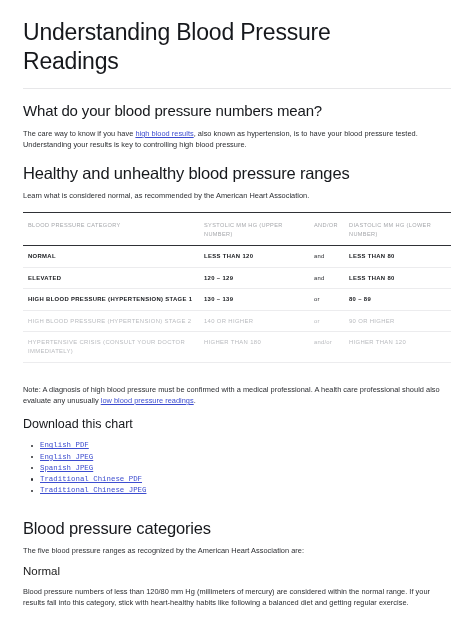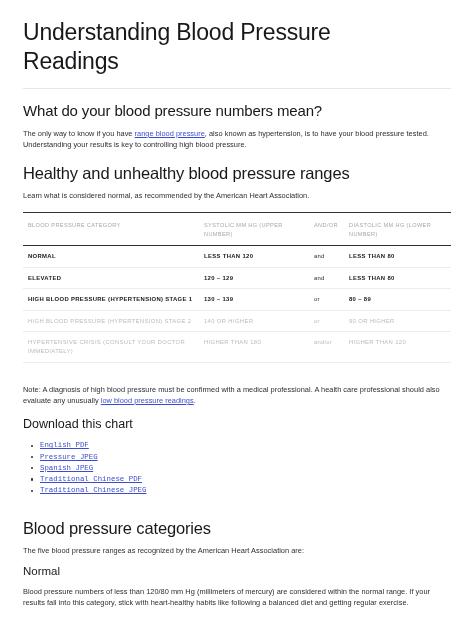--- a/index.html
+++ b/index.html
@@ -179,21 +179,21 @@
 <body>
 
 <div class="page">
 
   <h1 class="h1">Understanding Blood Pressure Readings</h1>
 
   <div class="rule"></div>
 
   <h2 class="h2">What do your blood pressure numbers mean?</h2>
 
-  <p class="p"><span>The only way to know if you have </span><a class="link" href="#">range blood pressure</a><span>, also known as hypertension, is to have your blood pressure tested. Understanding your results is key to controlling high blood pressure.</span></p>
+  <p class="p"><span>The care way to know if you have </span><a class="link" href="#">high blood results</a><span>, also known as hypertension, is to have your blood pressure tested. Understanding your results is key to controlling high blood pressure.</span></p>
 
   <h2 class="h2 big">Healthy and unhealthy blood pressure ranges</h2>
 
   <p class="p">Learn what is considered normal, as recommended by the American Heart Association.</p>
 
   <div class="table-wrap">
     <table class="bp">
       <colgroup>
         <col class="c1">
           <col class="c2">
@@ -246,21 +246,21 @@
   <div class="sp-lg"></div>
 
   <p class="p"><span class="bold">Note:</span><span> A diagnosis of high blood pressure must be confirmed with a medical professional. A health care professional should also evaluate any unusually </span><a class="link bold" href="#">low blood pressure readings</a><span>.</span></p>
 
   <div class="sp-md"></div>
 
   <h3 class="h3">Download this chart</h3>
 
   <ul class="dl">
     <li><a href="#">English PDF</a></li>
-    <li><a href="#">Pressure JPEG</a></li>
+    <li><a href="#">English JPEG</a></li>
     <li><a href="#">Spanish JPEG</a></li>
     <li><a href="#">Traditional Chinese PDF</a></li>
     <li><a href="#">Traditional Chinese JPEG</a></li>
   </ul>
 
   <div class="sp-md"></div>
 
   <h2 class="h2 big">Blood pressure categories</h2>
 
   <p class="p">The five blood pressure ranges as recognized by the American Heart Association are:</p>

